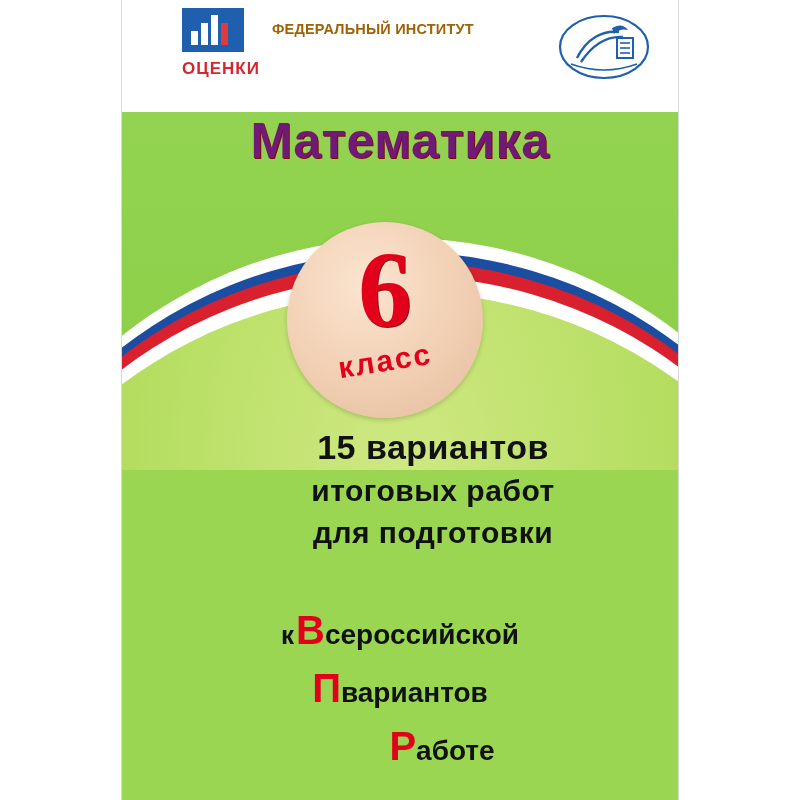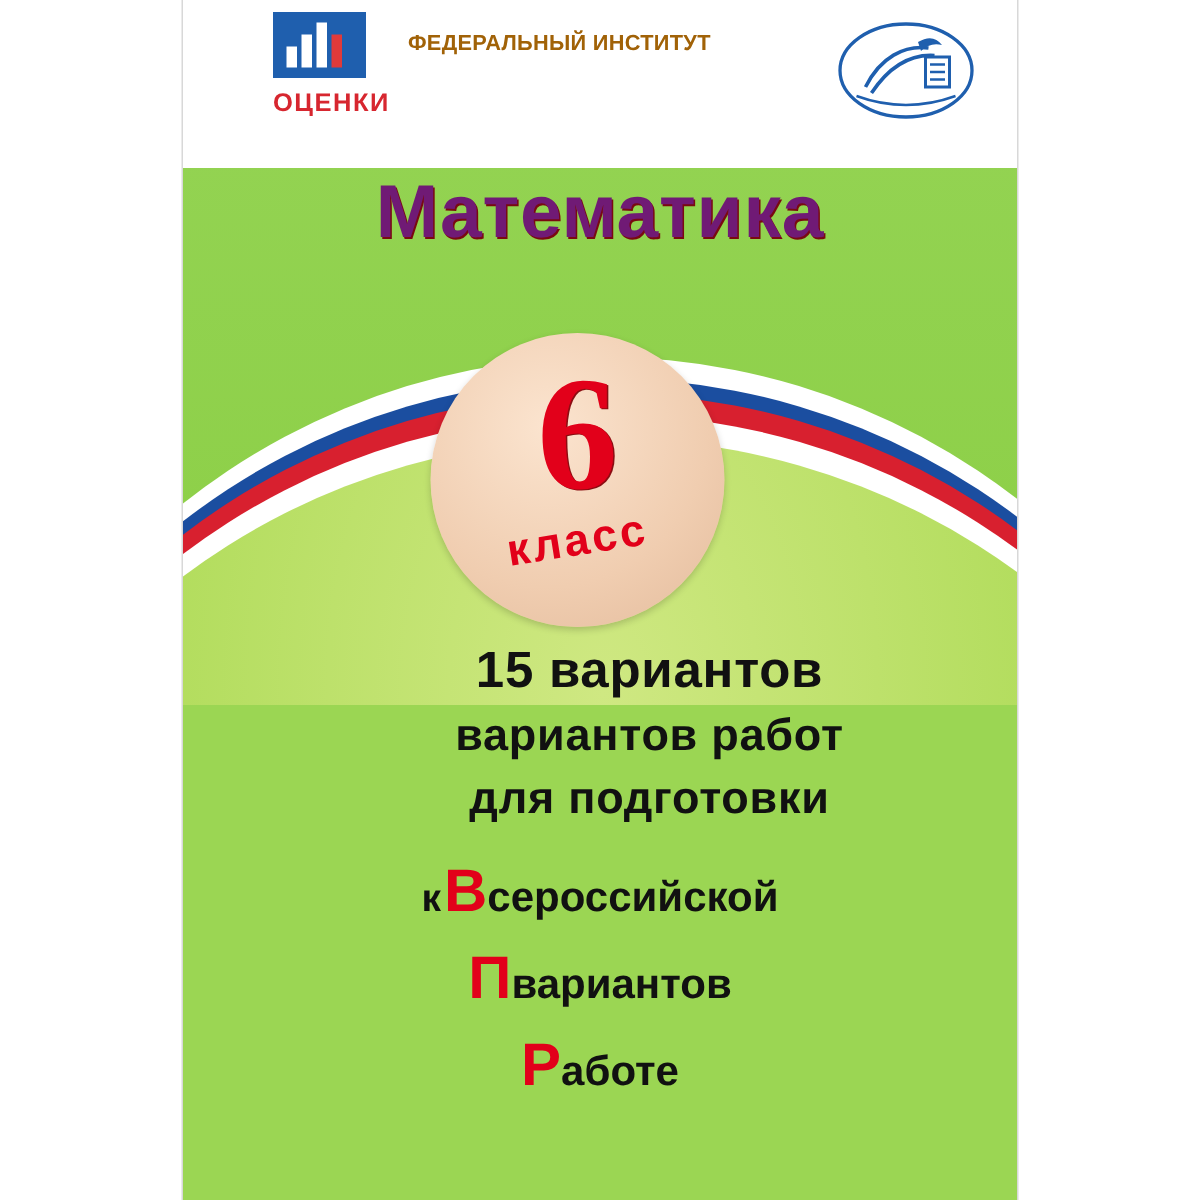--- a/index.html
+++ b/index.html
@@ -209,28 +209,29 @@
   .l3 { top: 516px; font-size: 30px; }
 
   .vpr-line {
     position: absolute;
     width: 100%;
     text-align: center;
     font-weight: bold;
     font-family: "Liberation Sans", sans-serif;
     color: #111111;
     white-space: nowrap;
+    margin-top: 36px;
   }
   .vpr-line .cap {
     color: #e2001a;
     font-size: 40px;
   }
   .v1 { top: 572px; font-size: 28px; }
   .v2 { top: 630px; font-size: 28px; }
-  .v3 { top: 688px; font-size: 28px; }
+  .v3 { top: 688px; font-size: 28px; padding-left: 42px; }
   .v1 .lead { font-size: 26px; margin-right: 2px; }
 </style>
 </head>
 <body>
 
 <div id="cover">
 
   <div class="green-top"></div>
   <div class="arc arc-white-outer"></div>
   <div class="arc arc-blue"></div>
@@ -271,21 +272,21 @@
   </div>
 
   <div class="subject">Математика</div>
 
   <div class="grade-circle">
     <div class="grade-num">6</div>
     <div class="grade-word">класс</div>
   </div>
 
   <div class="line l1">15 вариантов</div>
-  <div class="line l2">вариантов работ</div>
+  <div class="line l2">итоговых работ</div>
   <div class="line l3">для подготовки</div>
 
   <div class="vpr-line v1">
     <span class="lead">к</span><span class="cap">В</span><span>сероссийской</span>
   </div>
   <div class="vpr-line v2">
     <span class="cap">П</span><span>вариантов</span>
   </div>
   <div class="vpr-line v3">
     <span class="cap">Р</span><span>аботе</span>

